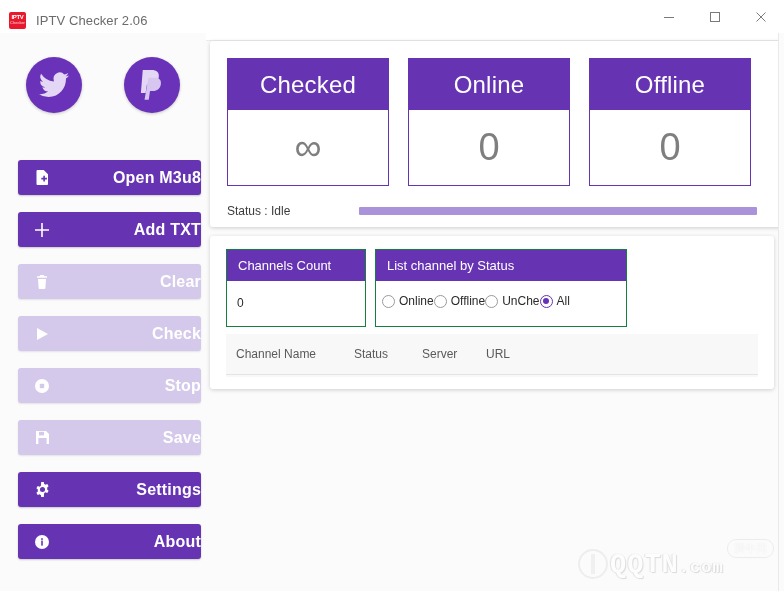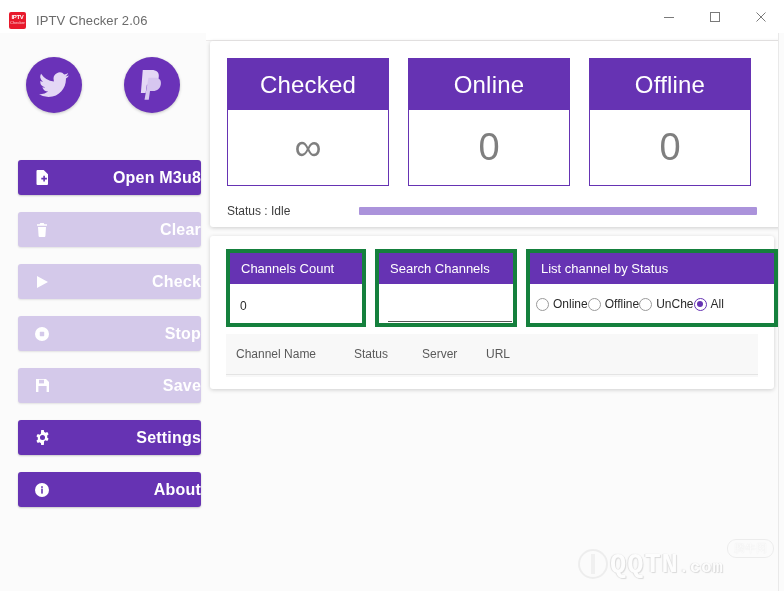--- a/index.html
+++ b/index.html
@@ -231,21 +231,21 @@
 
   
   .field-row {
     position: absolute;
     left: 16px;
     top: 13px;
     display: flex;
     gap: 9px;
   }
   .field-box {
-    border: 4px solid #15803d;
+    border: 1px solid #15803d;
     background: #ffffff;
     display: flex;
     flex-direction: column;
   }
   .field-head {
     background: #6633b3;
     color: #ffffff;
     font-size: 13px;
     height: 31px;
     display: flex;
@@ -466,20 +466,28 @@
       <button class="sb-btn">
         <span class="sb-ico">
           <svg width="13" height="15" viewBox="0 0 13 15">
             <path fill="#ffffff" d="M1.5 0h6.2L12 4.2V14a1 1 0 0 1-1 1H1.5a1 1 0 0 1-1-1V1a1 1 0 0 1 1-1z"></path>
             <path fill="#6633b3" d="M5.3 7.8h2v-2h1.6v2h2v1.6h-2v2H7.3v-2h-2z"></path>
           </svg>
         </span>
         <span class="sb-lbl">Open M3u8</span>
       </button>
 
+      <button class="sb-btn">
+        <span class="sb-ico">
+          <svg width="14" height="14" viewBox="0 0 14 14">
+            <path fill="#ffffff" d="M6.2 0h1.6v6.2H14v1.6H7.8V14H6.2V7.8H0V6.2h6.2z"></path>
+          </svg>
+        </span>
+        <span class="sb-lbl">Add TXT</span>
+      </button>
 
       <button class="sb-btn disabled">
         <span class="sb-ico">
           <svg width="12" height="14" viewBox="0 0 12 14">
             <path fill="#ffffff" d="M4.3 0h3.4l.7 1.2H11v1.6H1V1.2h2.6zM2 4h8l-.6 9.1a1 1 0 0 1-1 .9H3.6a1 1 0 0 1-1-.9z"></path>
           </svg>
         </span>
         <span class="sb-lbl">Clear</span>
       </button>
 
@@ -568,26 +576,20 @@
 
     <div class="field-row">
 
       <div class="field-box" id="box-count">
         <div class="field-head">Channels Count</div>
         <div class="field-body">
           <div class="count-value">0</div>
         </div>
       </div>
 
-      <div class="field-box" id="box-search">
-        <div class="field-head">Search Channels</div>
-        <div class="field-body">
-          <input class="search-input" type="text" placeholder="" style="">
-        </div>
-      </div>
 
       <div class="field-box" id="box-status">
         <div class="field-head">List channel by Status</div>
         <div class="field-body">
           <div class="radio-row">
 
             <label class="radio-item">
               <span class="radio-dot"></span>
               <span class="radio-lbl">Online</span>
             </label>

